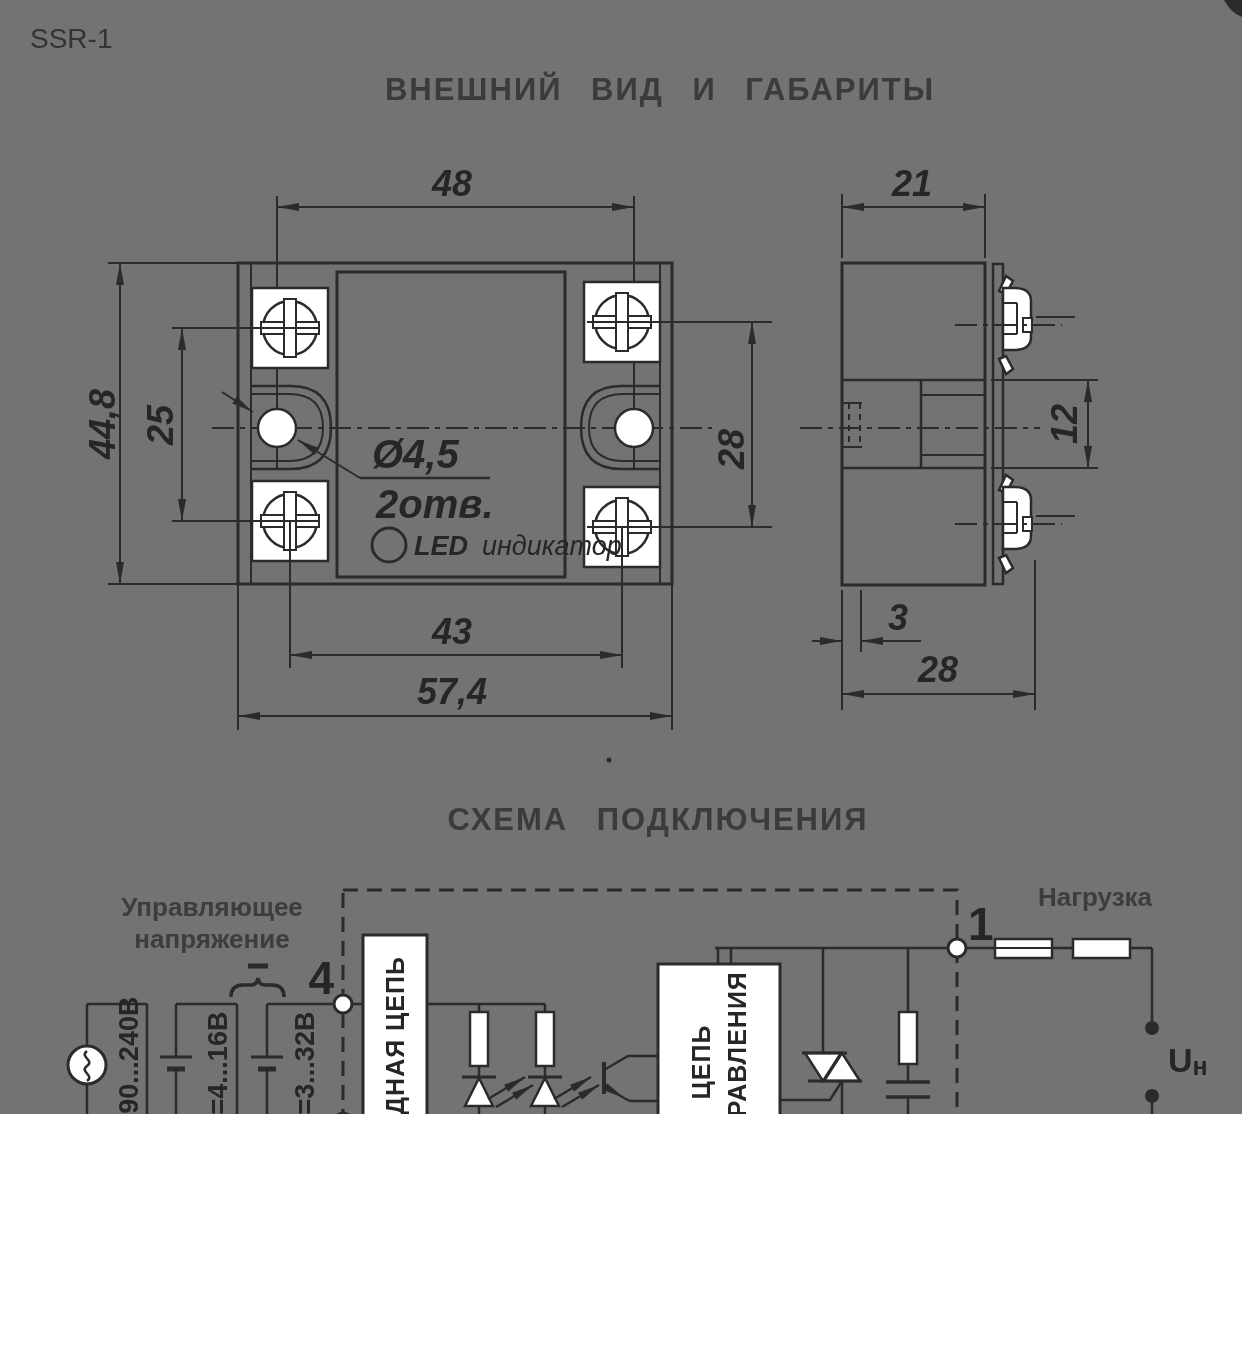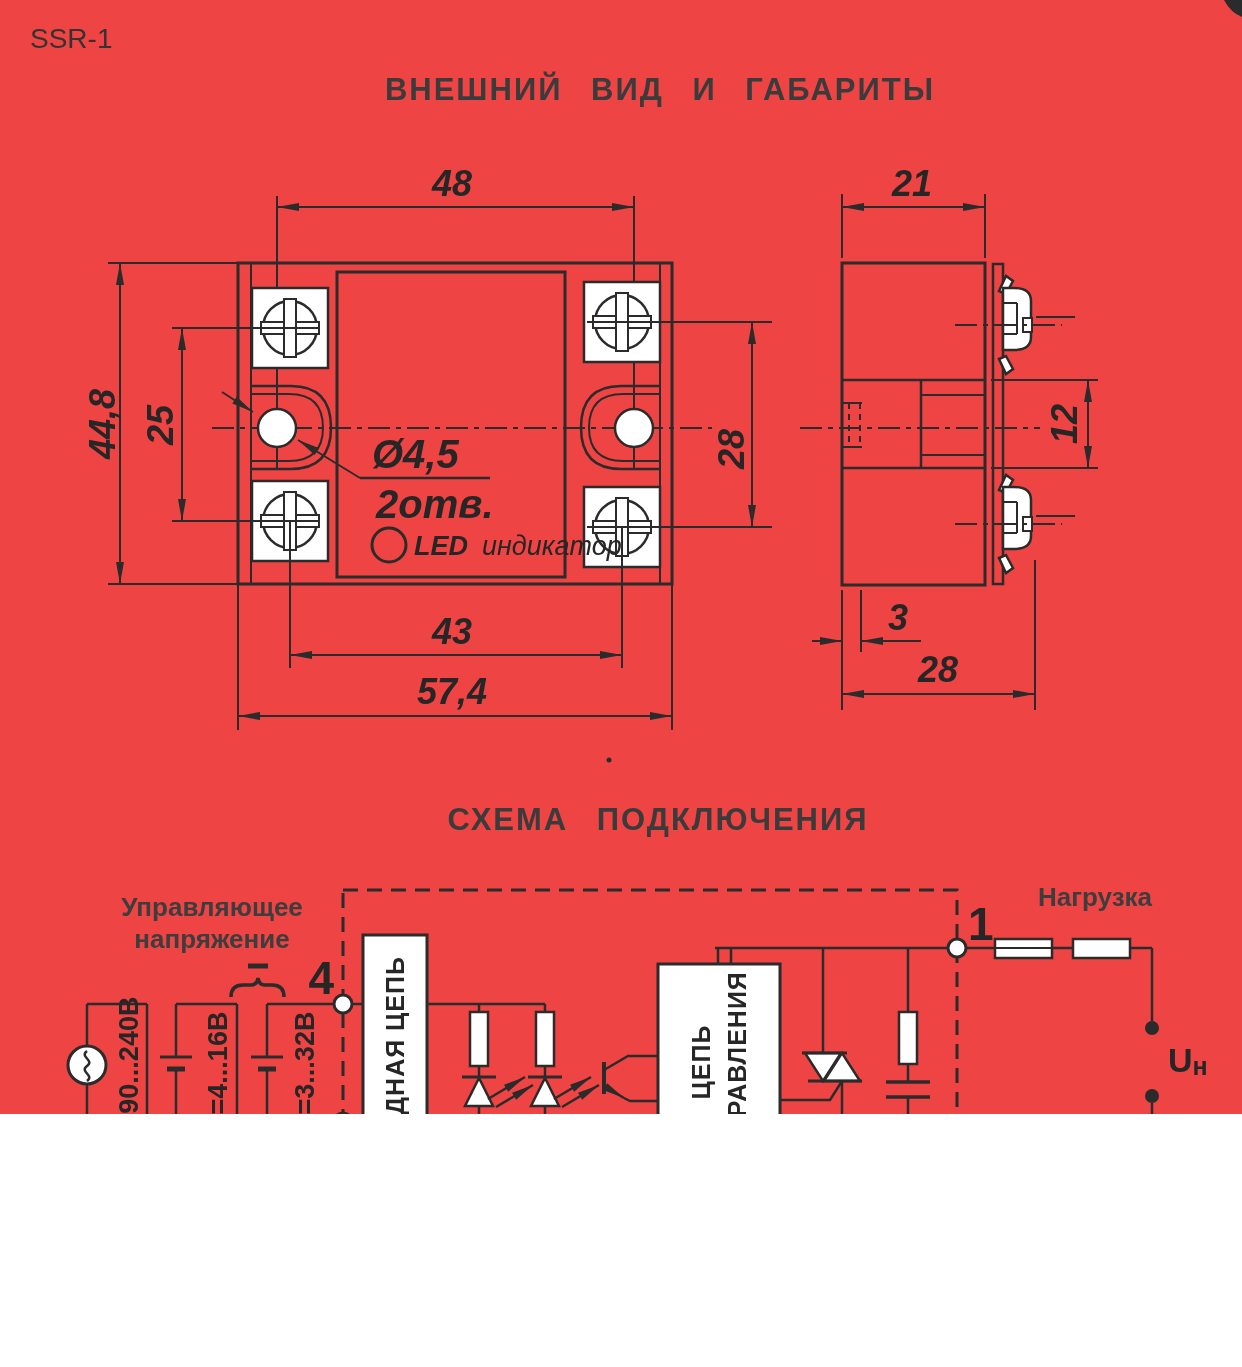--- a/index.html
+++ b/index.html
@@ -1,16 +1,16 @@
 <!DOCTYPE html>
 <html><head>
 <meta charset="utf-8">
 <style>
   html,body{margin:0;padding:0;background:#ffffff;}
-  .page{position:relative;width:1242px;height:1114px;background:#ef4444;overflow:hidden;
+  .page{position:relative;width:1242px;height:1114px;background:#737373;overflow:hidden;
         font-family:"Liberation Sans",sans-serif;}
   svg{position:absolute;left:0;top:0;}
   
   .ln  {stroke:#2b2b2b;stroke-width:3;fill:none;}
   .ln25{stroke:#2b2b2b;stroke-width:2.5;fill:none;}
   .ln2 {stroke:#2b2b2b;stroke-width:2;fill:none;}
   .wire{stroke:#2b2b2b;stroke-width:2.5;fill:none;}
   .thick{stroke:#2b2b2b;stroke-width:3.5;fill:none;}
   .plate{stroke:#2b2b2b;stroke-width:5;fill:none;}
   .cl  {stroke:#2b2b2b;stroke-width:2;fill:none;stroke-dasharray:22 6 5 6;}

